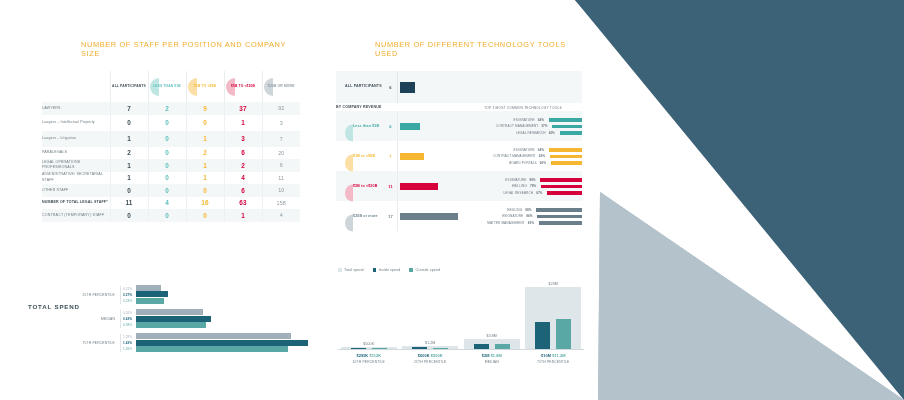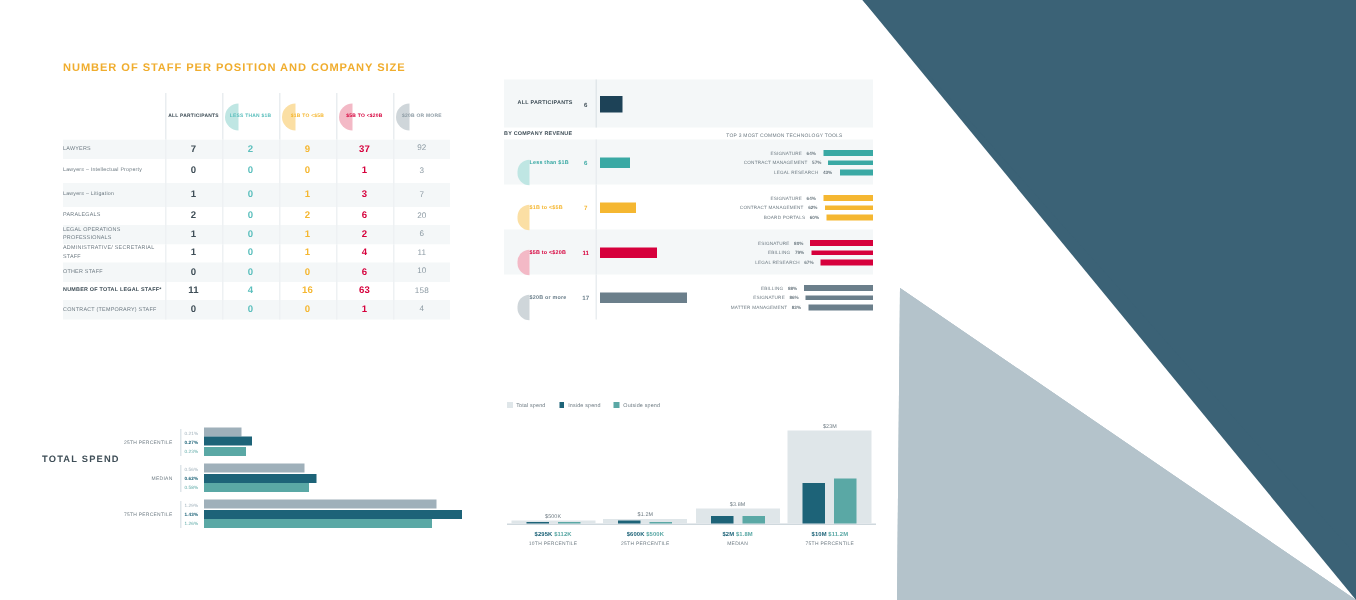--- a/index.html
+++ b/index.html
@@ -8,22 +8,22 @@
     background: #ffffff;
     font-family: "Liberation Sans", sans-serif;
     position: relative;
     overflow: hidden;
   }
   
   #bg-shapes { position: absolute; inset: 0; z-index: 0; pointer-events: none; }
 
   
   .sec-title {
-    font-size: 7.4px; font-weight: bold; letter-spacing: .085em;
-    color: #f0ad2e; text-transform: uppercase;
+    font-size: 7.4px; font-weight: normal; letter-spacing: .085em;
+    color: #f0ad2e; text-transform: uppercase; margin-left: 39px;
   }
 
   
   #staff-panel { position: absolute; left: 42px; top: 40px; width: 258px; z-index: 2; }
   #staff-table { width: 258px; border-collapse: collapse; margin-top: 13px; table-layout: fixed; }
   #staff-table col.lbl { width: 68px; }
   #staff-table col.c { width: 38px; }
   #staff-table th, #staff-table td { padding: 0; }
   .hd-cell {
     height: 31px; position: relative;
@@ -240,20 +240,21 @@
           <td class="val" style="color: rgb(91, 191, 189);">0</td>
           <td class="val" style="color: rgb(245, 183, 49);">0</td>
           <td class="val" style="color: rgb(214, 0, 60);">1</td>
           <td class="val sm" style="color: rgb(141, 155, 164); font-weight: 400;">4</td>
         </tr>
       </tbody>
   </table>
 </section>
 
 <section id="tech-panel">
+  <div class="sec-title">NUMBER OF DIFFERENT TECHNOLOGY TOOLS USED</div>
   <div id="tech-grid">
     <div id="tech-all">
       <div class="lbl">ALL PARTICIPANTS</div>
       <div class="num">6</div>
       <div class="barwrap">
         <div class="bar" id="tech-all-bar" style="width: 14.8235px;"></div>
       </div>
     </div>
     <div class="tech-head">
       <div class="tech-head-lbl">BY COMPANY REVENUE</div>

